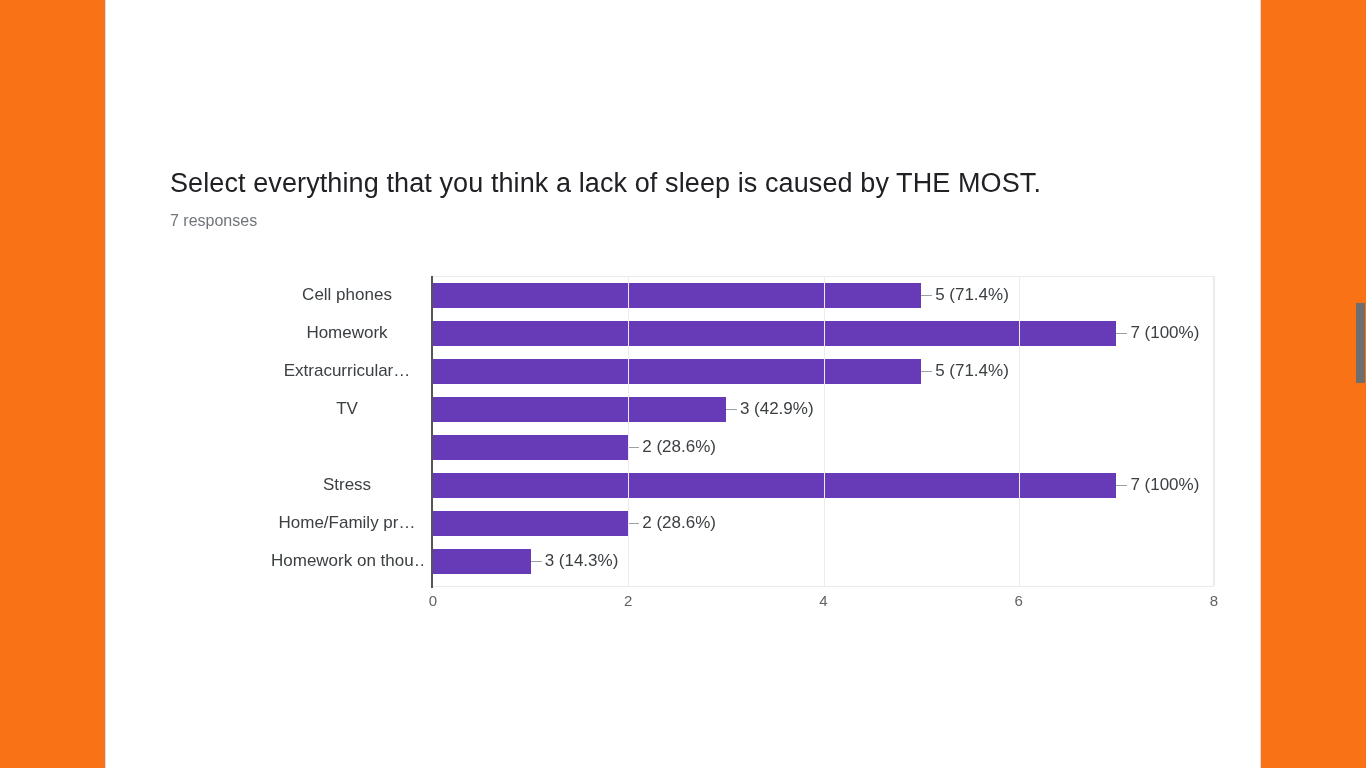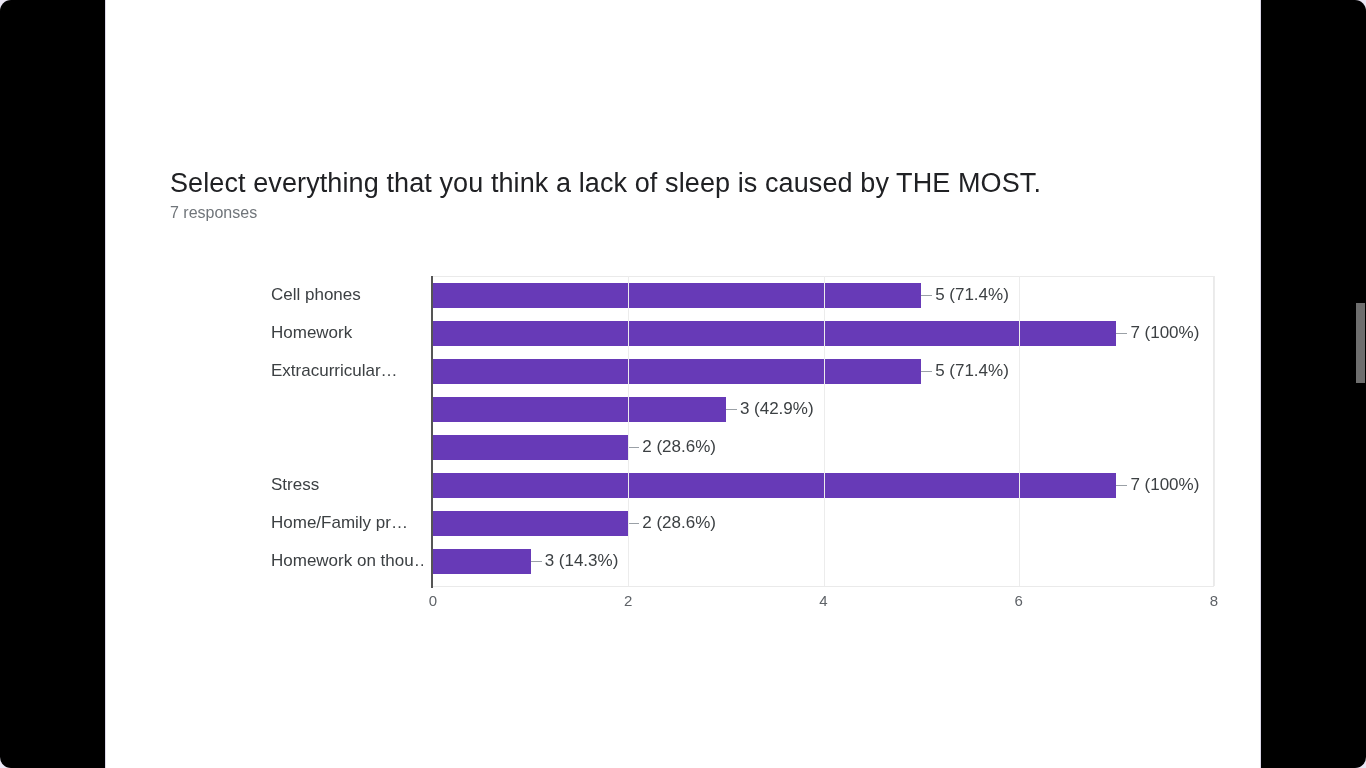--- a/index.html
+++ b/index.html
@@ -13,22 +13,21 @@
     background: #ebe7f5;
     font-family: "Liberation Sans", sans-serif;
     position: relative;
   }
 
   
   #page-viewport {
     position: absolute;
     left: 0; top: 0;
     width: 1366px; height: 768px;
-    background: #000000;
-    border-radius: 11px;
+    background: #f97316;
   }
 
   #form-card {
     position: absolute;
     left: 105px;
     top: -12px;
     width: 1156px;
     height: 792px;
     background: #ffffff;
     border-left: 1px solid #dcd8e8;
@@ -45,21 +44,21 @@
   }
   #question-title {
     font-size: 27px;
     line-height: 34px;
     color: #202124;
     font-weight: 400;
     letter-spacing: .1px;
     white-space: nowrap;
   }
   #responses-count {
-    margin-top: 2px;
+    margin-top: 10px;
     font-size: 16px;
     line-height: 22px;
     color: #70757a;
     font-weight: 400;
   }
 
   
   #chart {
     position: absolute;
     left: 165px;
@@ -100,21 +99,21 @@
     width: 960px;
     height: 38px;
   }
   .cat-label {
     position: absolute;
     left: 0;
     top: 0;
     width: 152px;
     height: 38px;
     line-height: 38px;
-    text-align: left;
+    text-align: center;
     font-size: 17px;
     color: #3c4043;
     white-space: nowrap;
     overflow: hidden;
   }
   .bar {
     position: absolute;
     left: 162px;
     top: 7px;
     height: 25px;
@@ -202,20 +201,21 @@
             <div class="connector" style="left: 845.375px;"></div>
             <div class="val-label" style="left: 859.375px;">7 (100%)</div>
           </div>
           <div class="bar-row" style="top: 82px;">
             <div class="cat-label">Extracurricular…</div>
             <div class="bar" style="width: 488.125px; background: rgb(103, 58, 183);"></div>
             <div class="connector" style="left: 650.125px;"></div>
             <div class="val-label" style="left: 664.125px;">5 (71.4%)</div>
           </div>
           <div class="bar-row" style="top: 120px;">
+            <div class="cat-label">TV</div>
             <div class="bar" style="width: 292.875px; background: rgb(103, 58, 183);"></div>
             <div class="connector" style="left: 454.875px;"></div>
             <div class="val-label" style="left: 468.875px; text-align: center;">3 (42.9%)</div>
           </div>
           <div class="bar-row" style="top: 158px;">
             <div class="bar" style="width: 195.25px; background: rgb(103, 58, 183);"></div>
             <div class="connector" style="left: 357.25px;"></div>
             <div class="val-label" style="left: 371.25px;">2 (28.6%)</div>
           </div>
           <div class="bar-row" style="top: 196px; text-decoration: underline;">

